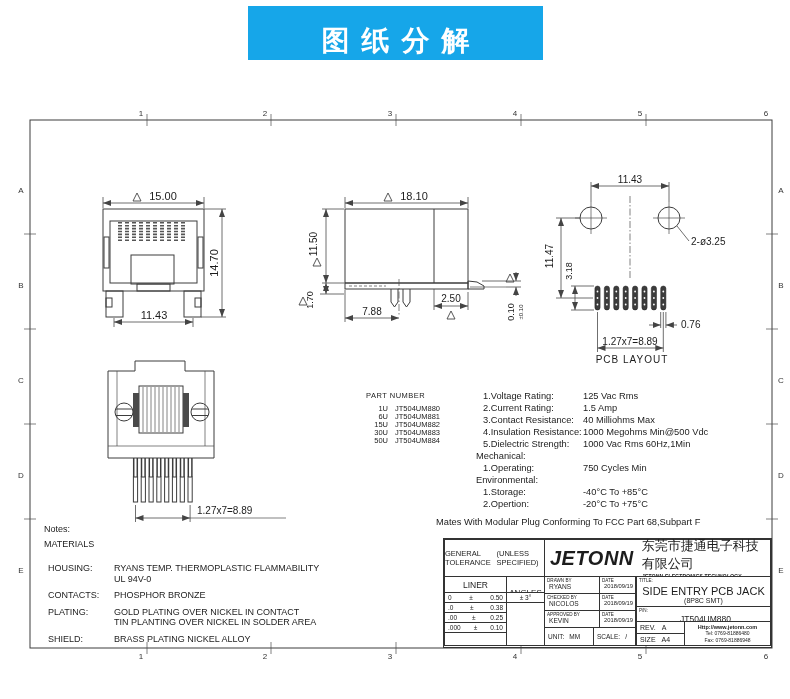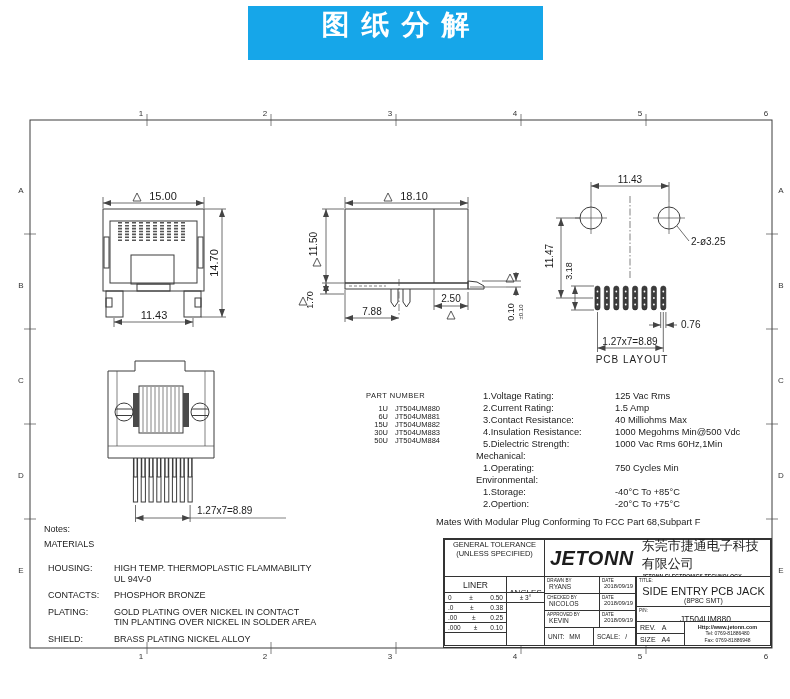--- a/index.html
+++ b/index.html
@@ -1,51 +1,51 @@
 <!DOCTYPE html>
 <html><head>
 <meta charset="utf-8">
 <style>
   html,body{margin:0;padding:0;background:#fff;}
   .page{position:relative;width:790px;height:699px;background:#fff;
         font-family:"Liberation Sans",sans-serif;overflow:hidden;color:#1c1c1c;}
   .abs{position:absolute;}
   
   .banner{left:248px;top:6px;width:295px;height:54px;background:#16a6e9;
-          display:flex;align-items:flex-start;justify-content:center;}
+          display:flex;align-items:flex-end;justify-content:center;}
   .banner span{color:#fff;font-weight:bold;font-size:28px;letter-spacing:12px;text-indent:12px;}
   
   svg.sheet{left:0;top:0;}
   svg text{font-family:"Liberation Sans",sans-serif;fill:#1c1c1c;}
   .ln{stroke:#3c3c3c;fill:none;stroke-width:1;}
   .thin{stroke:#4a4a4a;fill:none;stroke-width:.7;}
   .dim{stroke:#4a4a4a;fill:none;stroke-width:.8;}
   .tri{stroke:#444;fill:none;stroke-width:.9;}
   .zone{font-size:8px;fill:#333;}
   
   .ptable{left:366px;top:392px;font-size:7.5px;line-height:8px;}
   .ptable .hdr{letter-spacing:.5px;margin-bottom:5px;}
   .ptable .row{display:flex;}
   .ptable .qty{width:22px;text-align:right;}
   .ptable .pn{margin-left:7px;}
   .specs{left:476px;top:390px;width:300px;font-size:9.3px;line-height:12px;}
-  .spec-row{display:flex;padding-left:7px;gap:32px;}
+  .spec-row{display:flex;padding-left:7px;}
   .spec-row .sl{width:100px;}
   .footnote{left:436px;top:517px;width:330px;font-size:9.3px;}
   .notes{left:44px;top:524px;font-size:9px;}
   .notes .nt{margin-bottom:5px;}
   .notes .mat{margin-bottom:14px;}
   .nrow{display:flex;margin-bottom:6px;}
   .nrow .nl{width:66px;padding-left:4px;}
   .nrow .nv{width:250px;line-height:10.5px;}
   
   .tb{left:443px;top:538px;width:329px;height:110px;border:1.5px solid #333;box-sizing:border-box;}
   .tb .c{position:absolute;border:1px solid #333;box-sizing:border-box;background:#fff;}
-  .gt{left:0;top:0;width:101px;height:38px;display:flex;flex-direction:column;
-      align-items:center;font-size:7.5px;line-height:9px;}
+  .gt{left:0;top:0;width:101px;height:38px;display:flex;flex-direction:row;
+      align-items:center;justify-content:center;font-size:7.5px;line-height:9px;}
   .logo-box{left:100px;top:0;width:227px;height:38px;display:flex;align-items:center;padding:0 5px;gap:8px;}
   .logo{font-size:20px;font-weight:bold;font-style:italic;letter-spacing:.5px;}
   .comp .cn{font-size:13px;font-weight:normal;}
   .comp .en{font-size:5px;font-weight:bold;font-style:italic;letter-spacing:.2px;}
   .cell-lab{font-size:4.6px;color:#222;display:block;padding:1px 0 0 2px;}
   .cell-val{font-size:6.6px;display:block;padding-left:4px;}
   .tol-row{display:flex;justify-content:space-between;padding:0 3px;font-size:6.5px;line-height:10px;}
   .liner-h{left:0;top:37px;width:63px;height:17px;font-size:8.5px;display:flex;align-items:center;justify-content:center;}
   .angles-h{left:62px;top:37px;width:39px;height:32px;font-size:8px;display:flex;align-items:center;justify-content:center;}
   .title-cell{left:192px;top:37px;width:135px;height:31px;}
@@ -360,21 +360,21 @@
       </div>
   </div>
   <div class="abs footnote">Mates With Modular Plug Conforming To FCC Part 68,Subpart F</div>
 
   <div class="abs notes">
     <div class="nt">Notes:</div>
     <div class="mat">MATERIALS</div>
     <div class="nrow">
       <span class="nl">HOUSING:</span>
       <span class="nv">
-        <span style="display:block">HIGH TEMP. THERMOPLASTIC FLAMMABILITY</span>
+        <span style="display:block">RYANS TEMP. THERMOPLASTIC FLAMMABILITY</span>
         <span style="display:block">UL 94V-0</span>
       </span>
     </div>
     <div class="nrow">
       <span class="nl">CONTACTS:</span>
       <span class="nv">PHOSPHOR BRONZE</span>
     </div>
     <div class="nrow">
       <span class="nl">PLATING:</span>
       <span class="nv">

